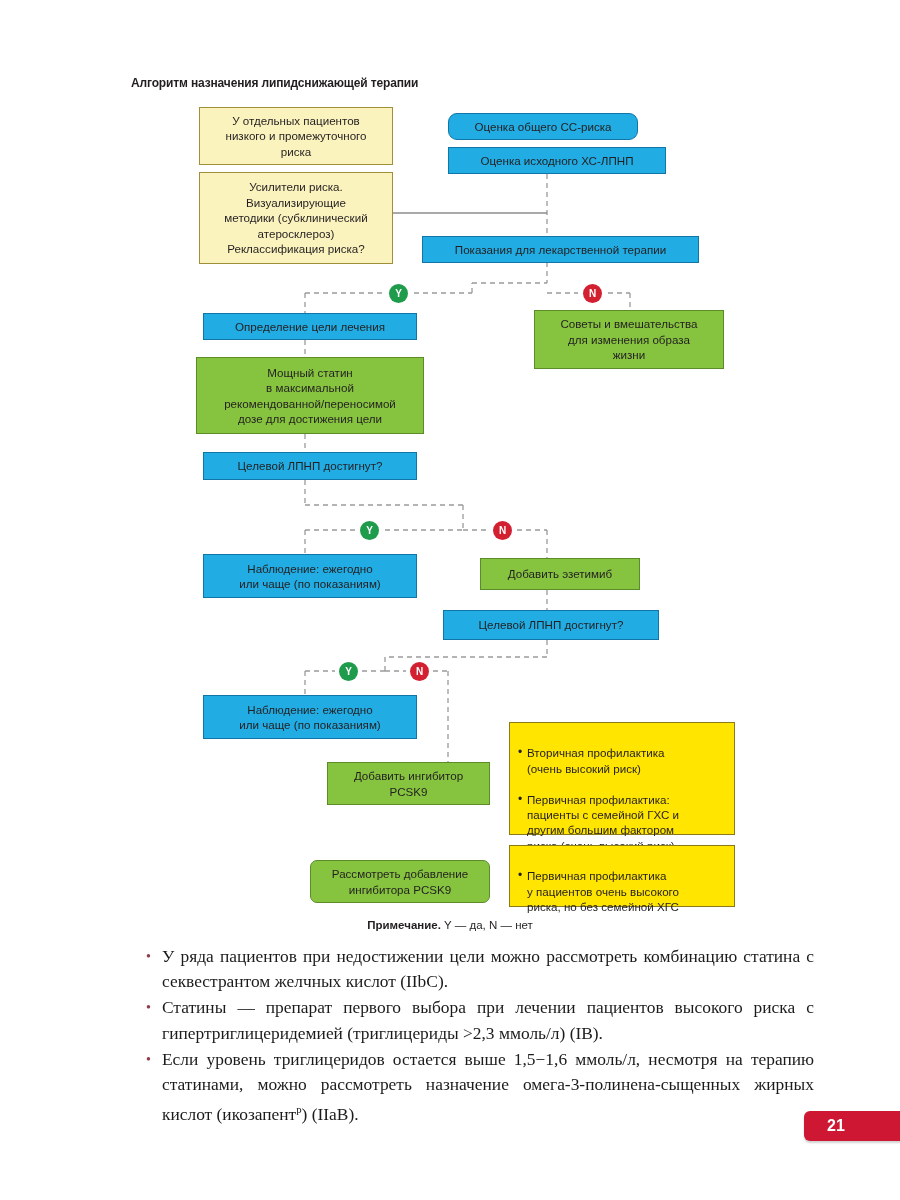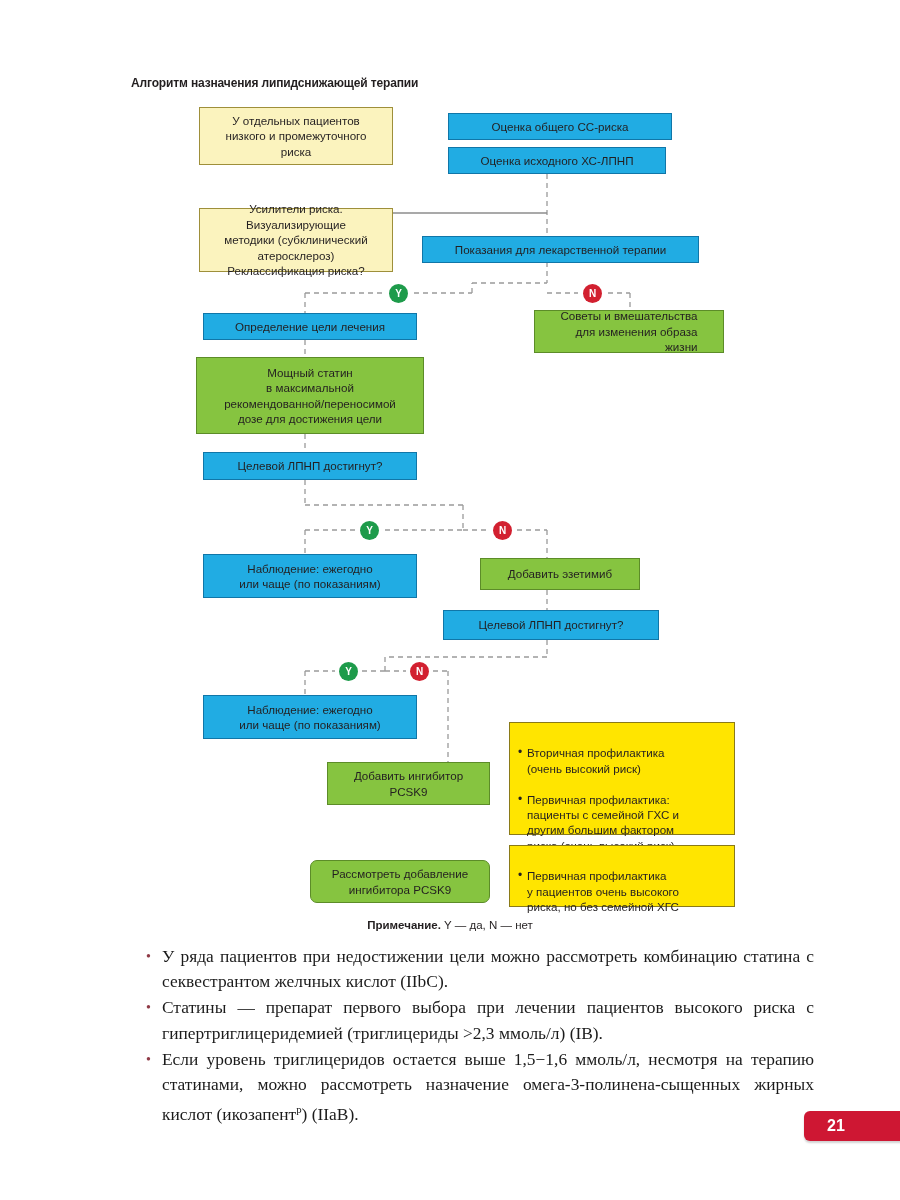--- a/index.html
+++ b/index.html
@@ -171,36 +171,36 @@
 
     <g fill="none" stroke="#8c8c8c" stroke-width="1.3">
       <path d="M393,213 L547,213"></path>
     </g>
   </svg>
 
   <div class="node cream" style="left:199px; top:107px; width:194px; height:58px;">У отдельных пациентов
 низкого и промежуточного
 риска</div>
 
-  <div class="node cream" style="left:199px; top:172px; width:194px; height:64px;margin-top:36px;">Усилители риска.
+  <div class="node cream" style="left:199px; top:172px; width:194px; height:92px;">Усилители риска.
 Визуализирующие
 методики (субклинический
 атеросклероз)
 Реклассификация риска?</div>
 
-  <div class="node blue" style="left:448px; top:113px; width:224px; height:27px;">Оценка общего СС-риска</div>
+  <div class="node blue" style="left:448px; top:113px; width:190px; height:27px;border-radius:9px;">Оценка общего СС-риска</div>
 
   <div class="node blue" style="left:448px; top:147px; width:218px; height:27px;">Оценка исходного ХС-ЛПНП</div>
 
   <div class="node blue" style="left:422px; top:236px; width:277px; height:27px;">Показания для лекарственной терапии</div>
 
   <div class="badge yes" style="left:389px; top:284px;">Y</div>
   <div class="badge no" style="left:583px; top:284px;">N</div>
 
-  <div class="node green" style="left:534px; top:310px; width:190px; height:43px;text-align:right;">Советы и вмешательства
+  <div class="node green" style="left:534px; top:310px; width:190px; height:59px;">Советы и вмешательства
 для изменения образа
 жизни</div>
 
   <div class="node blue" style="left:203px; top:313px; width:214px; height:27px;">Определение цели лечения</div>
 
   <div class="node green" style="left:196px; top:357px; width:228px; height:77px;">Мощный статин
 в максимальной
 рекомендованной/переносимой
 дозе для достижения цели</div>
 

